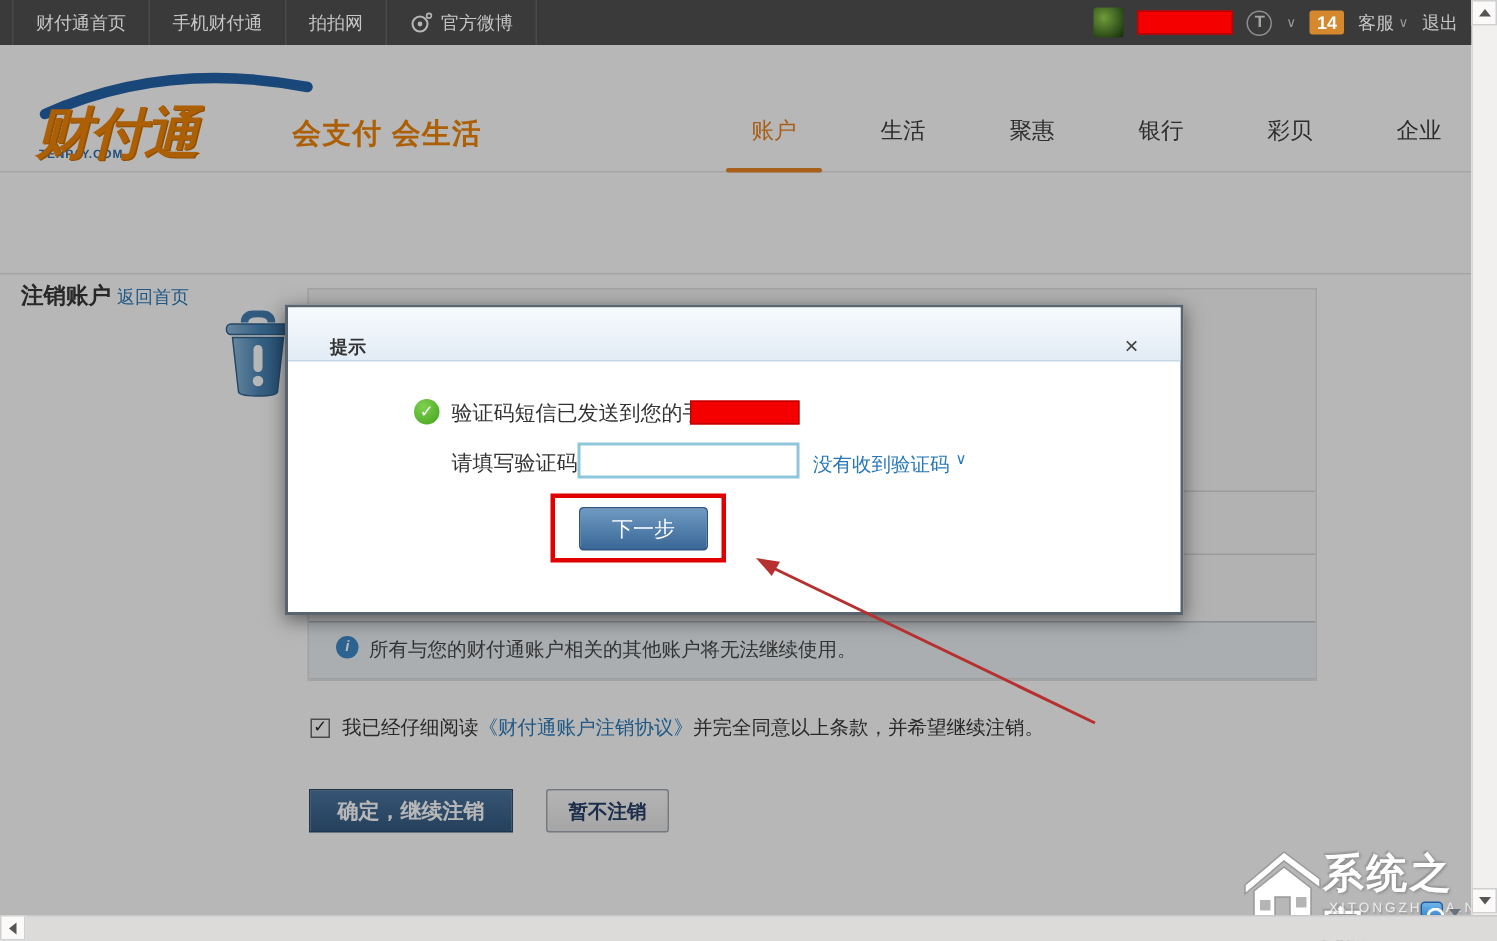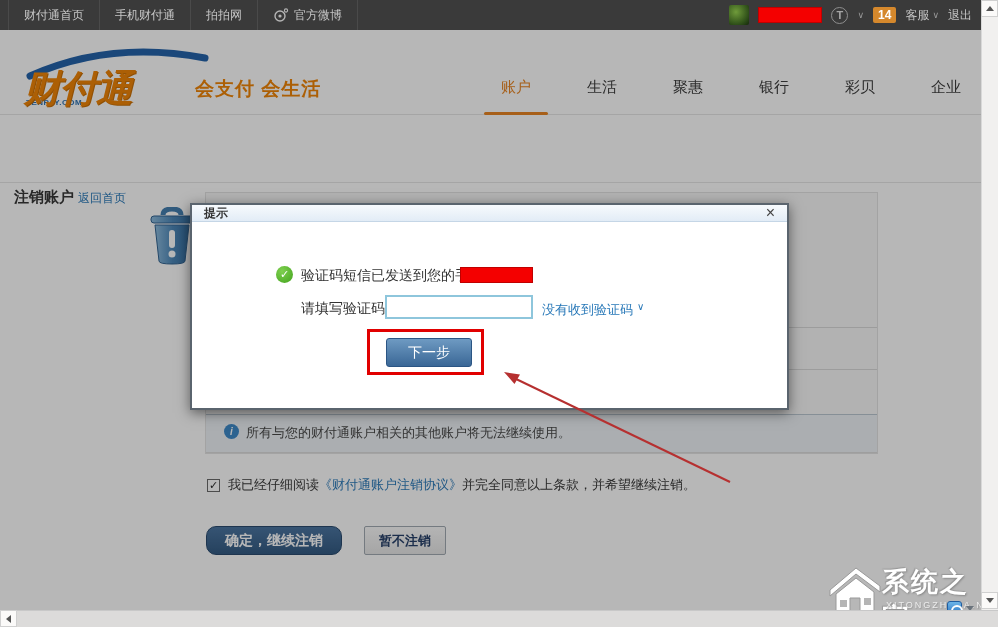--- a/index.html
+++ b/index.html
@@ -43,29 +43,29 @@
   .row-line { position:absolute; left:206px; width:671px; height:1px; background:#d9d9d9; z-index:4; }
   .notice-strip { position:absolute; left:206px; top:414px; width:671px; height:39px; background:#eef3f7; border-top:1px solid #b9c6d0; border-bottom:1px solid #dcdcdc; z-index:4; }
   .info-icon { position:absolute; left:224px; top:424px; width:15px; height:15px; border-radius:50%; background:#3a87c8; color:#fff; font-size:10px; font-weight:bold; font-style:italic; display:flex; align-items:center; justify-content:center; z-index:4; }
   .notice-text { position:absolute; left:246px; top:424px; font-size:13px; color:#444; z-index:4; }
   .trash { position:absolute; left:149px; top:207px; z-index:3; }
 
   .agree-row { position:absolute; left:207px; top:476px; display:flex; align-items:center; gap:8px; z-index:4; font-size:13px; color:#333; }
   .checkbox { width:13px; height:13px; border:1px solid #666; background:#fff; display:flex; align-items:center; justify-content:center; font-size:11px; color:#222; line-height:13px; cursor:pointer; }
   .agree-link { color:#2878b8; cursor:pointer; }
   .action-row { position:absolute; left:206px; top:526px; display:flex; gap:22px; z-index:4; }
-  .btn-confirm { height:29px; padding:0 18px; background:linear-gradient(#47729f,#2e567f); border:1px solid #24466b; border-radius:10px; color:#fff; font-size:14px; font-weight:bold; cursor:pointer; font-family:inherit; }
+  .btn-confirm { height:29px; padding:0 18px; background:linear-gradient(#47729f,#2e567f); border:1px solid #24466b; border-radius:0; color:#fff; font-size:14px; font-weight:bold; cursor:pointer; font-family:inherit; }
   .btn-cancel { height:29px; padding:0 14px; background:linear-gradient(#fbfbfb,#e6e6e6); border:1px solid #a0a8b0; border-radius:2px; color:#223c66; font-size:13px; font-weight:bold; cursor:pointer; font-family:Liberation Serif, serif; }
 
   
   .overlay { position:absolute; left:0; top:30px; width:981px; height:580px; background:rgba(15,15,15,0.30); z-index:40; }
 
   
   .modal { position:absolute; left:190px; top:203px; width:599px; height:207px; background:#fff; border:2px solid #5a646e; box-shadow:0 3px 12px rgba(0,0,0,.5); z-index:50; }
-  .modal-titlebar { height:17px; background:linear-gradient(#f7fafd,#e2ecf6); border-bottom:1px solid #c5d6e6; display:flex; align-items:flex-start; padding:0 12px; }
+  .modal-titlebar { height:36px; background:linear-gradient(#f7fafd,#e2ecf6); border-bottom:1px solid #c5d6e6; display:flex; align-items:flex-end; padding:0 28px; }
   .modal-title { font-size:12px; font-weight:bold; color:#333; }
   .modal-close { margin-left:auto; font-size:16px; color:#444; cursor:pointer; line-height:16px; }
   .check-icon { position:absolute; left:84px; top:61px; width:17px; height:17px; border-radius:50%; background:radial-gradient(circle at 35% 30%, #7ed04f, #43a31d); color:#fff; font-size:11px; font-weight:bold; display:flex; align-items:center; justify-content:center; }
   .sent-text { position:absolute; left:109px; top:62px; font-size:14px; color:#333; }
   .redact-phone { position:absolute; left:268px; top:62px; width:73px; height:16px; }
   .code-label { position:absolute; left:109px; top:95px; font-size:14px; color:#333; }
   .code-input { position:absolute; left:193px; top:90px; width:148px; height:24px; border:2px solid #8ec6dc; background:#fff; font-size:14px; padding:0 5px; font-family:inherit; }
   .nocode-link { position:absolute; left:350px; top:96px; font-size:13px; color:#2878b8; cursor:pointer; display:flex; gap:4px; }
   .nocode-chev { font-size:10px; }
   .btn-next { position:absolute; left:194px; top:133px; width:86px; height:29px; background:linear-gradient(#6e9ac2,#3a6796); border:1px solid #2b5584; border-radius:3px; color:#fff; font-size:14px; cursor:pointer; font-family:inherit; }

